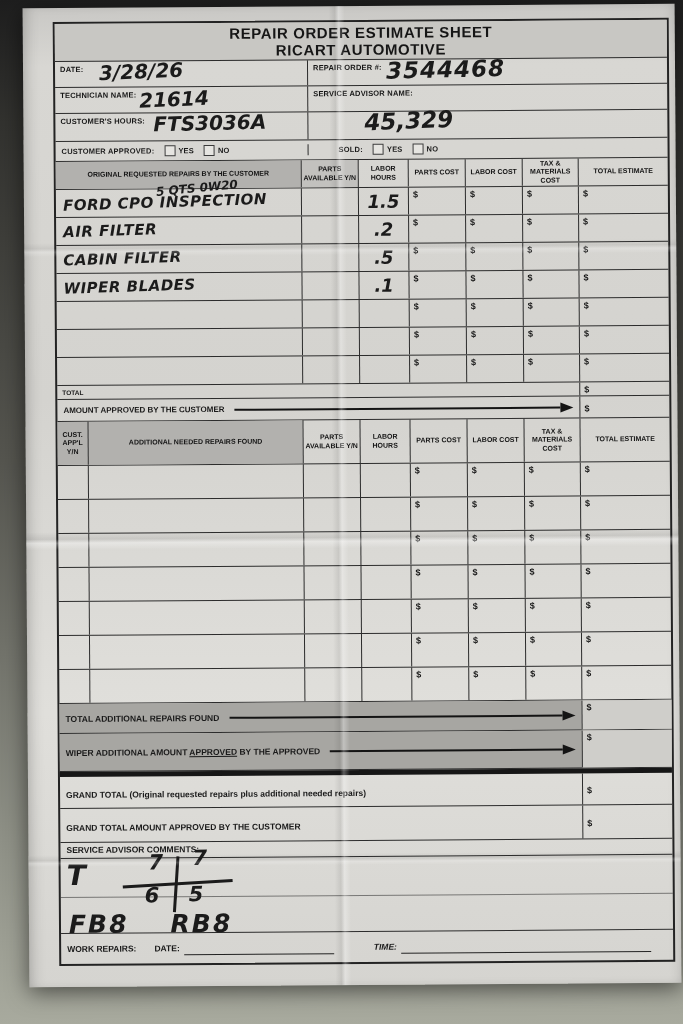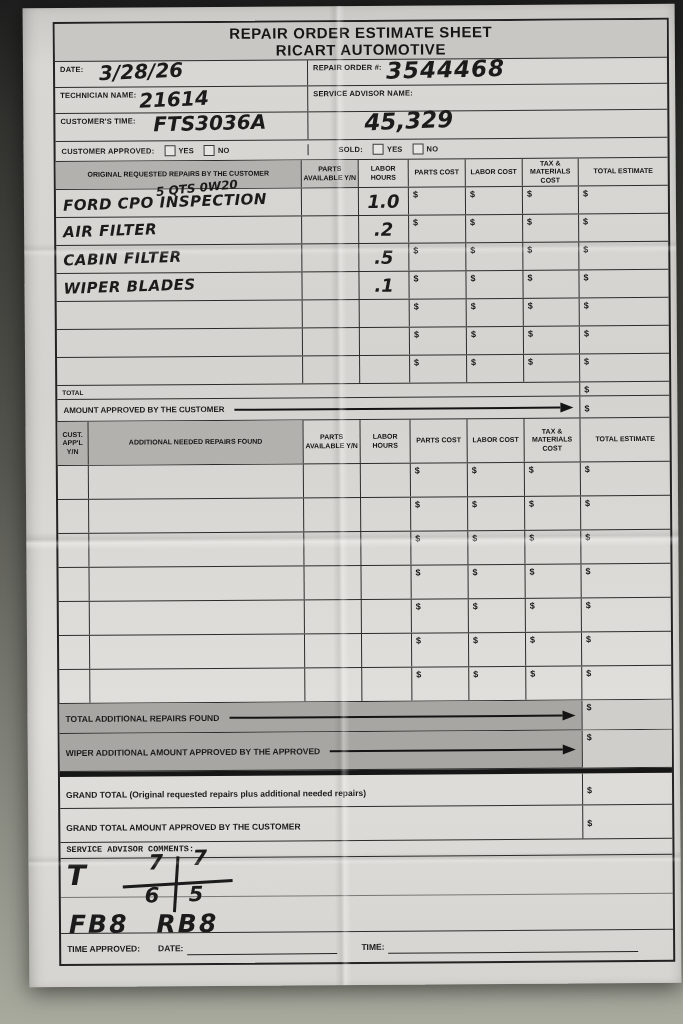--- a/index.html
+++ b/index.html
@@ -55,46 +55,46 @@
 
   .trow{height:14px;} .trow .tinylbl{font-size:6.5px;font-weight:bold;padding:3px 0 0 5px;display:block;}
   .arow{height:22px;align-items:center;}
   .blbl{font-size:8px;font-weight:bold;white-space:nowrap;padding-left:6px;}
   .arrow{flex:1;display:flex;align-items:center;margin:0 6px 0 10px;}
   .shaft{flex:1;height:2px;background:#141414;}
   .head{width:0;height:0;border-left:13px solid #141414;border-top:5px solid transparent;border-bottom:5px solid transparent;}
   .band{align-items:center;}
   .b1{height:30px;} .b2{height:38px;}
   .band .blbl{font-size:8.5px;}
-  .u{}
+  .u{text-decoration:underline;}
   .thick{height:5px;background:#161616;border-bottom:none;}
   .grand{align-items:center;} .g1{height:32px;} .g2{height:34px;}
   .glbl{font-size:8.5px;font-weight:bold;padding-left:6px;}
   .gtot{height:100%;display:flex;align-items:center;}
   .bandtot{height:100%;}
 
   .clrow{height:16px;}
-  .cl{font-size:8.5px;font-weight:bold;padding:2px 0 4px 6px;display:block;font-family:Liberation Mono, monospace;}
+  .cl{font-size:8.5px;font-weight:bold;padding:2px 0 4px 6px;display:block;}
   .carea{height:74px;border-bottom:1px solid #2c2c2c;position:relative;}
   .crease-line{position:absolute;left:0;top:38px;width:100%;height:1px;background:rgba(40,40,40,.55);}
   .tmark{position:absolute;left:6px;top:0px;font-size:28px;}
   .cross{position:absolute;left:62px;top:-2px;width:112px;height:58px;}
   .cross .vline{position:absolute;left:52px;top:0;width:3px;height:56px;background:#1b1b1b;transform:rotate(4deg);}
   .cross .hline{position:absolute;left:0;top:26px;width:110px;height:3px;background:#1b1b1b;transform:rotate(-3deg);}
   .tn{position:absolute;font-size:21px;}
   .tn-tl{left:26px;top:-6px;} .tn-tr{left:70px;top:-10px;} .tn-bl{left:22px;top:27px;} .tn-br{left:66px;top:26px;}
   .brakes{position:absolute;left:8px;bottom:-6px;font-size:25px;letter-spacing:2px;white-space:nowrap;}
-  .fb{margin-right:28px;}
+  .fb{margin-right:42px;}
 
   .frow{height:30px;align-items:center;border-bottom:none;}
   .flbl{font-size:8.5px;font-weight:bold;white-space:nowrap;}
   .blank{border-bottom:1.5px solid #232323;height:13px;display:inline-block;}
   .blank-date{width:150px;margin:0 0 0 4px;}
   .blank-time{width:250px;margin:0 0 0 4px;}
-  .gap1{margin-left:18px;} .gap2{margin-left:24px;}
+  .gap1{margin-left:18px;} .gap2{margin-left:40px;font-style:italic;}
 </style>
 </head>
 <body>
 
 <div class="scene">
   <div class="paper">
     <div class="form">
 
       <div class="title">
         <div class="tl">REPAIR ORDER ESTIMATE SHEET</div>
@@ -116,21 +116,21 @@
           <span class="lbl">TECHNICIAN NAME:</span>
           <span class="hand hv v-tech">21614</span>
         </div>
         <div class="c grow">
           <span class="lbl">SERVICE ADVISOR NAME:</span>
           <span class="hand hv v-tech"></span>
         </div>
       </div>
       <div class="row ir-c row">
         <div class="c il">
-          <span class="lbl">CUSTOMER'S TIME:</span>
+          <span class="lbl">CUSTOMER'S HOURS:</span>
           <span class="hand hv v-cust">FTS3036A</span>
         </div>
         <div class="c grow">
           <span class="hand hv v-odo">45,329</span>
         </div>
       </div>
       <div class="row ir-k">
         <div class="c il kcell pad6">
           <span class="kl">CUSTOMER APPROVED:</span>
           <span class="cb"></span>
@@ -156,21 +156,21 @@
         <div class="c w-tax hcell">TAX &amp; MATERIALS COST</div>
         <div class="c w-tot hcell">TOTAL ESTIMATE</div>
       </div>
 
       <div class="row t1r">
         <div class="c w-desc">
           <span class="hand desc">FORD CPO INSPECTION</span>
           <span class="hand note">5 QTS 0W20</span>
         </div>
         <div class="c w-pav"></div>
-        <div class="c w-lab hand hrs">1.0</div>
+        <div class="c w-lab hand hrs">1.5</div>
         <div class="c w-pc ds">$</div>
         <div class="c w-lc ds">$</div>
         <div class="c w-tax ds">$</div>
         <div class="c w-tot ds">$</div>
       </div>
       <div class="row t1r">
         <div class="c w-desc">
           <span class="hand desc">AIR FILTER</span>
         </div>
         <div class="c w-pav"></div>
@@ -373,21 +373,21 @@
           <span class="hand tn tn-bl">6</span>
           <span class="hand tn tn-br">5</span>
         </div>
         <div class="crease-line"></div>
         <div class="hand brakes">
           <span class="fb">FB8</span><span>RB8</span>
         </div>
       </div>
 
       <div class="row frow">
-        <span class="flbl pad6">TIME APPROVED:</span>
+        <span class="flbl pad6">WORK REPAIRS:</span>
         <span class="flbl gap1">DATE:</span>
         <span class="blank blank-date"></span>
         <span class="flbl gap2">TIME:</span>
         <span class="blank blank-time"></span>
       </div>
     </div>
 
     <div class="fold fold-v"></div>
     <div class="fold fold-h1"></div>
     <div class="fold fold-h2"></div>

